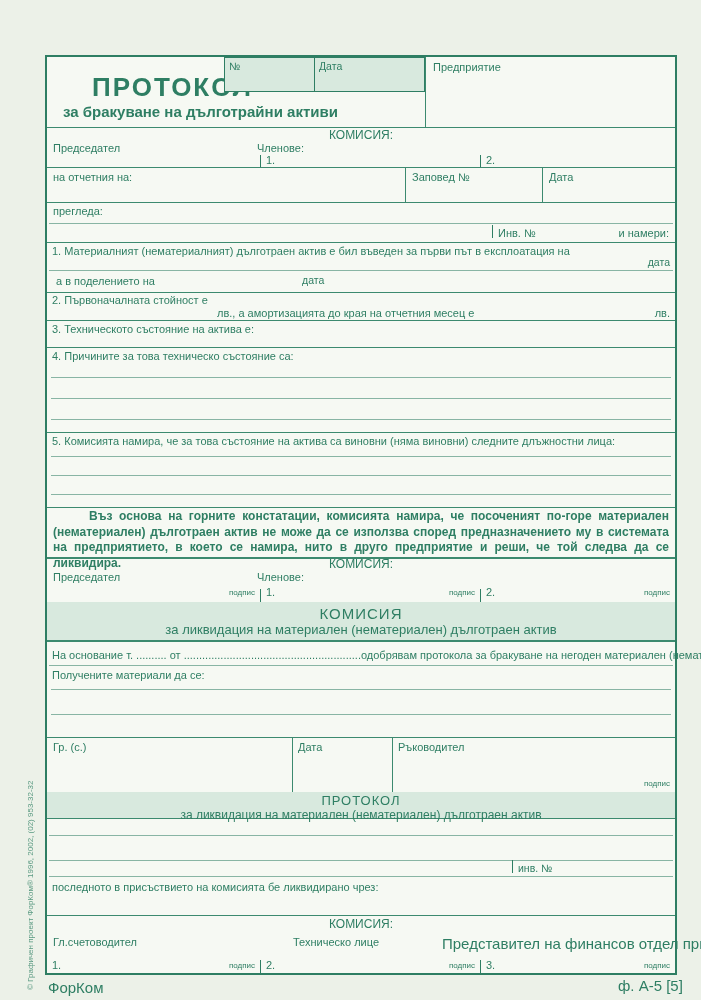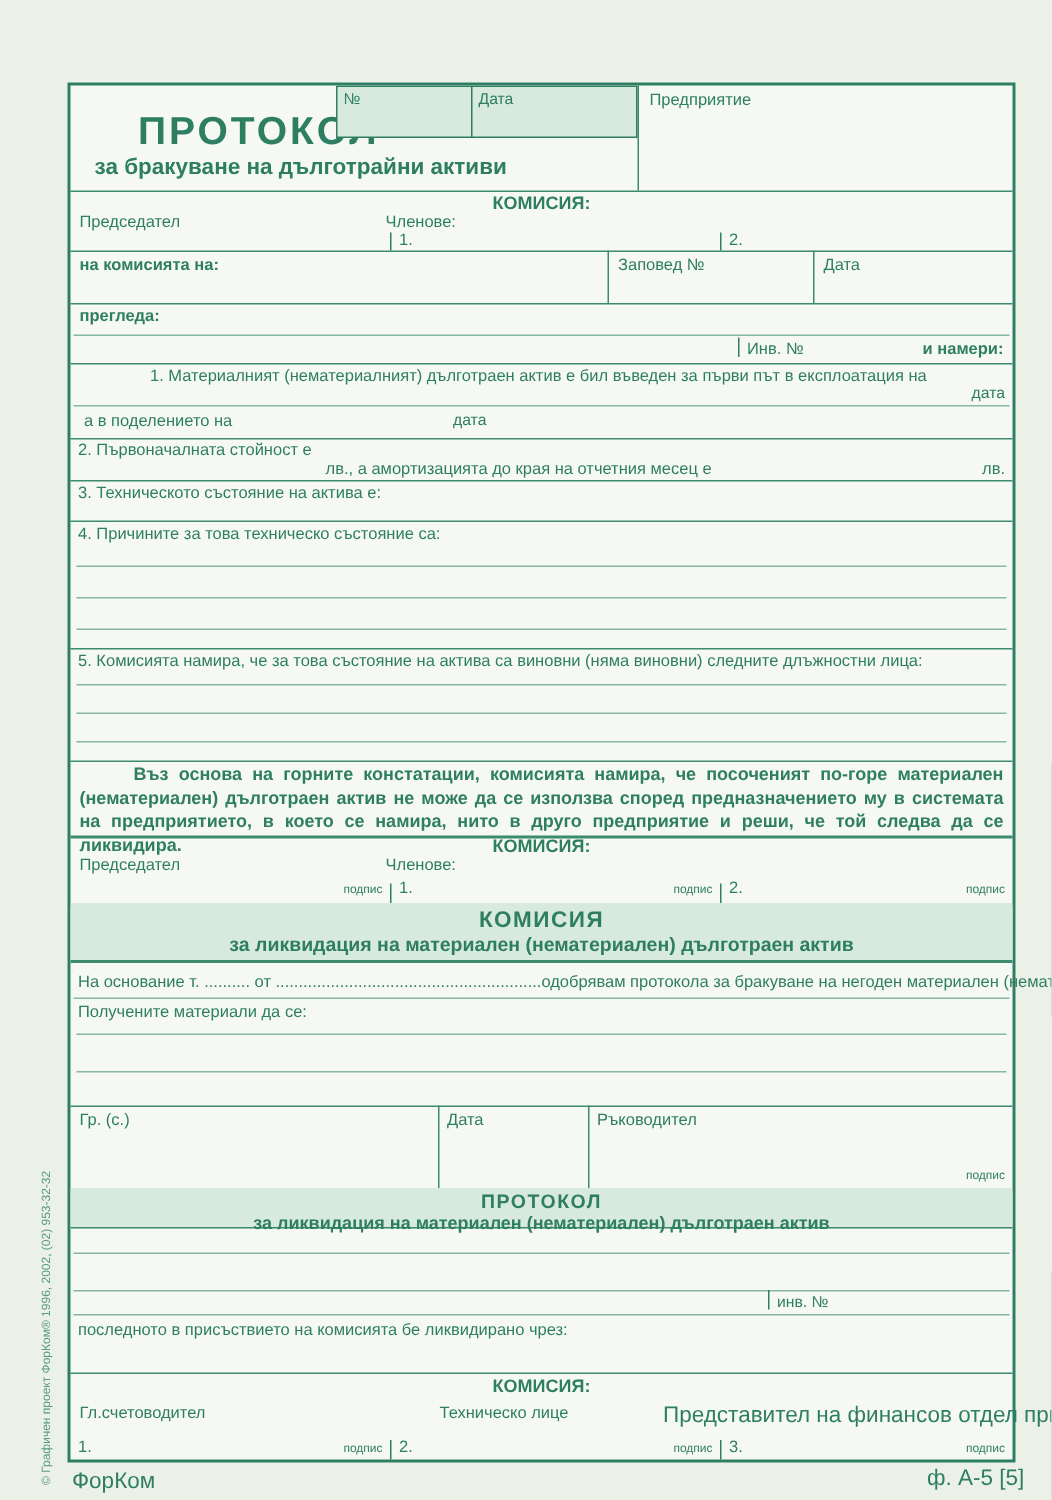--- a/index.html
+++ b/index.html
@@ -1,21 +1,21 @@
 <!DOCTYPE html>
 <html><head>
 <meta charset="utf-8">
 <style>
   html,body{margin:0;padding:0;background:#c9cdc6;font-family:"Liberation Sans","DejaVu Sans",sans-serif;}
   .page{position:relative;width:701px;height:1000px;background:#ecf1e8;overflow:hidden;margin:0 auto;}
   .form{position:absolute;left:45px;top:55px;width:628px;height:916px;border:2px solid #2e7e63;background:#f6f9f3;box-sizing:content-box;}
   .row{position:absolute;left:0;right:0;border-bottom:1px solid #3c8a6f;}
   .row:last-child{border-bottom:none;}
   .t{position:absolute;white-space:nowrap;color:#2e7e63;font-size:11px;line-height:1.1;}
-  .b{font-weight:bold;}
+  .b{font-weight:normal;}
   .sm{font-size:8px;}
   .fl{position:absolute;height:0;border-bottom:1px solid rgba(46,126,99,.55);}
   .tk{position:absolute;width:0;border-left:1px solid #2e7e63;}
   .banner{background:#d8e9de;text-align:center;color:#2e7e63;}
   .cellline{position:absolute;top:0;bottom:0;width:0;border-left:1px solid #3c8a6f;}
   .greenbox{position:absolute;background:#d8e9de;border:1px solid #2e7e63;box-sizing:border-box;}
   .center{left:0;right:0;text-align:center;white-space:nowrap;}
   .title-main{font-size:26px;font-weight:bold;letter-spacing:2px;color:#2e7e63;}
   .title-sub{font-size:15px;font-weight:bold;color:#2e7e63;}
   .conc{position:absolute;left:6px;right:6px;top:2px;color:#2e7e63;font-size:12px;font-weight:bold;line-height:1.3;text-indent:36px;text-align:justify;}
@@ -46,37 +46,37 @@
       <div class="t b center" style="top:2px;font-size:12px;">КОМИСИЯ:</div>
       <div class="t" style="left:6px;top:15px;">Председател</div>
       <div class="t" style="left:210px;top:15px;">Членове:</div>
       <span class="tk" style="left:213px;bottom:0;height:12px;"></span>
       <div class="t" style="left:219px;top:27px;">1.</div>
       <span class="tk" style="left:433px;bottom:0;height:12px;"></span>
       <div class="t" style="left:439px;top:27px;">2.</div>
     </div>
 
     <div class="row" style="top:110px;height:35px;">
-      <div class="t b" style="left:6px;top:4px;">на комисията на:</div>
+      <div class="t b" style="left:6px;top:4px;">на отчетния на:</div>
       <div class="cellline" style="left:358px;"></div>
       <div class="t" style="left:365px;top:4px;">Заповед №</div>
       <div class="cellline" style="left:495px;"></div>
       <div class="t" style="left:502px;top:4px;">Дата</div>
     </div>
 
     <div class="row" style="top:145px;height:40px;">
       <div class="t b" style="left:6px;top:3px;">прегледа:</div>
       <div class="fl" style="left:2px;right:2px;top:21px;"></div>
       <span class="tk" style="left:445px;top:23px;height:13px;"></span>
       <div class="t" style="left:451px;top:25px;">Инв. №</div>
       <div class="t b" style="right:6px;top:25px;">и намери:</div>
     </div>
 
     <div class="row" style="top:185px;height:50px;">
-      <div class="t" style="left:5px;top:3px;margin-left:48px;">1. Материалният (нематериалният) дълготраен актив е бил въведен за първи път в експлоатация на</div>
+      <div class="t" style="left:5px;top:3px;">1. Материалният (нематериалният) дълготраен актив е бил въведен за първи път в експлоатация на</div>
       <div class="t" style="right:5px;top:15px;font-size:10.5px;">дата</div>
       <div class="fl" style="left:2px;right:2px;top:28px;"></div>
       <div class="t" style="left:9px;top:33px;">а в поделението на</div>
       <div class="t" style="left:255px;top:33px;font-size:10.5px;">дата</div>
     </div>
 
     <div class="row" style="top:235px;height:28px;">
       <div class="t" style="left:5px;top:2px;">2. Първоначалната стойност е</div>
       <div class="t" style="left:170px;top:15px;">лв., а амортизацията до края на отчетния месец е</div>
       <div class="t" style="right:5px;top:15px;">лв.</div>

